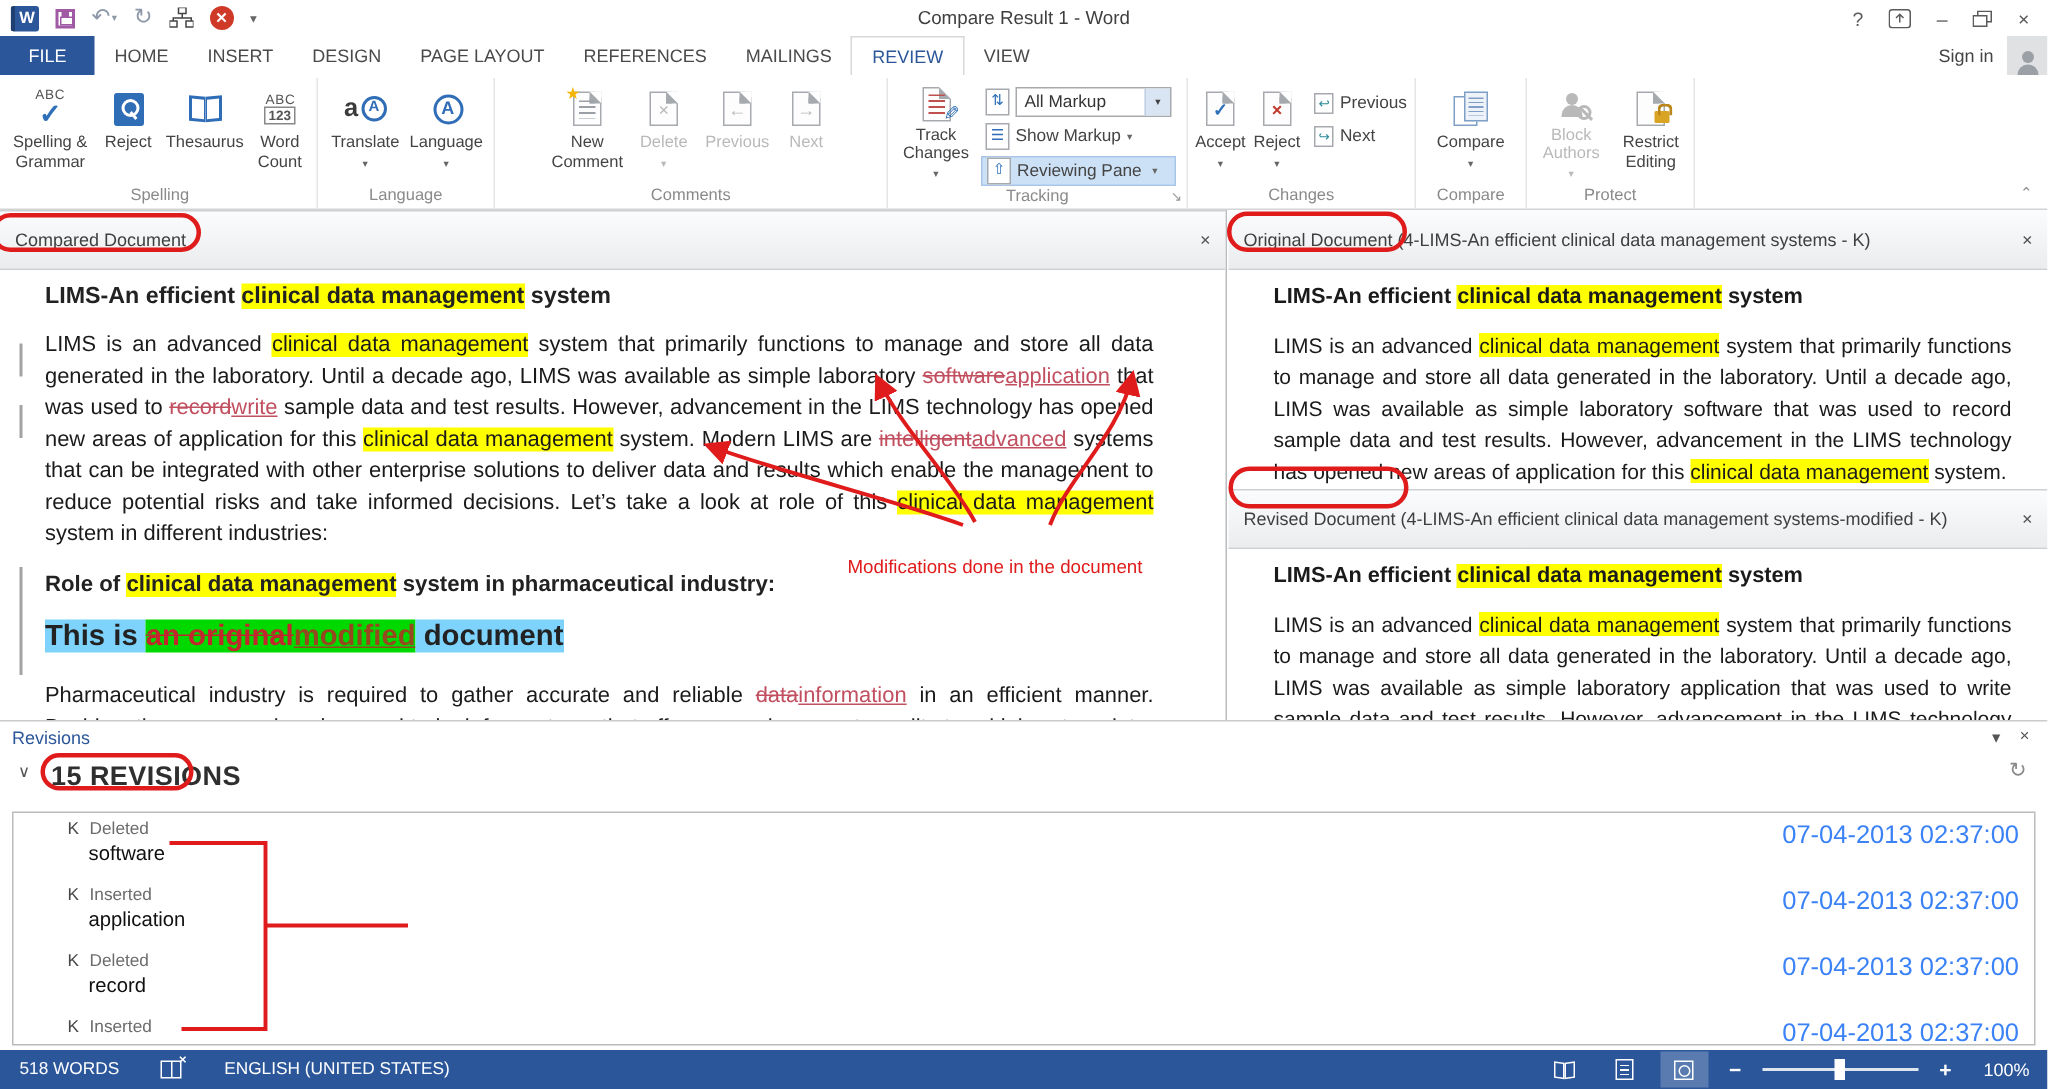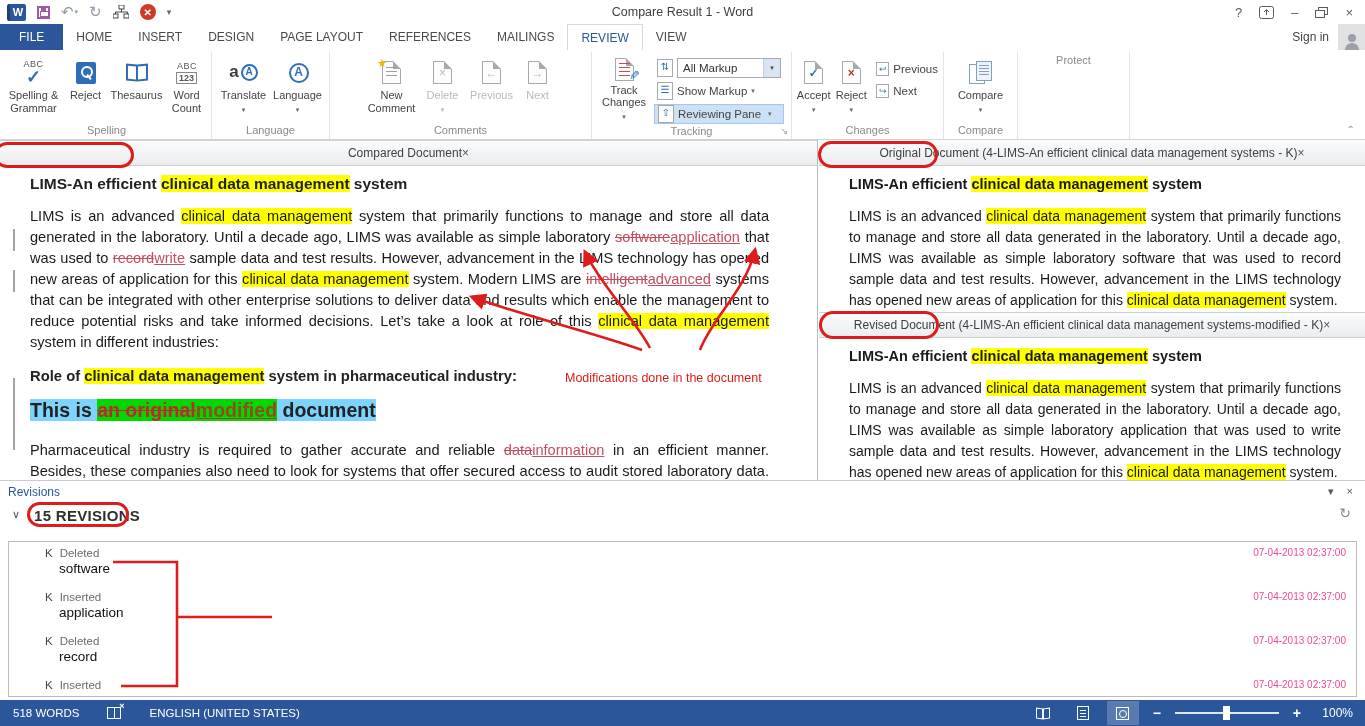--- a/index.html
+++ b/index.html
@@ -84,21 +84,21 @@
   .trkrow{display:flex;align-items:center;gap:4px;font-size:11.5px;color:#444;height:20px;padding:0 3px;white-space:nowrap}
   .trkrow.hlrow{background:#cde1f6;border:1px solid #a9c6e8}
   .dropdown{display:flex;align-items:center;border:1px solid #a7a9ac;background:#fff;width:104px;height:20px;font-size:11.5px;color:#333}
   .dropdown .dval{flex:1;padding-left:5px;white-space:nowrap}
   .dropdown .dcaret{width:17px;height:100%;background:#d9e5f3;display:flex;align-items:center;justify-content:center;font-size:7px;color:#444;border-left:1px solid #c0cfe2}
   .launcher{position:absolute;right:3px;bottom:3px;font-size:9px;color:#9a9a9a}
   .collapse-ribbon{position:absolute;right:10px;bottom:4px;font-size:10px;color:#8a8a8a}
 
   
   .docarea{position:absolute;top:140px;left:0;width:1365px;height:340px;background:#fff}
-  .pane-header{height:26px;background:linear-gradient(#fbfcfd,#eaecee);border-top:1px solid #cdd0d3;border-bottom:1px solid #cdd0d3;display:flex;align-items:center;justify-content:center;padding:0 10px;font-size:12px;color:#3f3f3f}
+  .pane-header{height:40px;background:linear-gradient(#fbfcfd,#eaecee);border-top:1px solid #cdd0d3;border-bottom:1px solid #cdd0d3;display:flex;align-items:center;justify-content:space-between;padding:0 10px;font-size:12px;color:#3f3f3f}
   .pane-x{color:#555;font-size:12px;line-height:12px}
   .left-pane{position:absolute;left:0;top:0;width:818px;height:340px;border-right:1px solid #b9bcbe;overflow:hidden;background:#fff}
   .left-body{position:relative;padding:9px 48px 0 30px;height:313px;overflow:hidden}
   .doc-h1{font-size:15.5px;font-weight:bold}
   .doc-p{font-size:14.6px;line-height:21px;text-align:justify;margin-top:13px;color:#1a1a1a}
   .doc-h2{font-size:14.8px;font-weight:bold;margin-top:15px}
   .doc-big{font-size:19.5px;font-weight:bold;margin-top:13px;line-height:27px}
   .doc-p2{margin-top:16px}
   .seg-hl{background:#ffff00}
   .seg-del{color:#c14f5f;text-decoration:line-through}
@@ -110,28 +110,28 @@
   .right-col{position:absolute;left:819px;top:0;width:546px;height:340px;background:#fff}
   .rp-body{padding:8px 24px 0 30px;font-size:14px;line-height:21px;text-align:justify;overflow:hidden;color:#1a1a1a}
   .rp-h{font-size:14.5px;font-weight:bold;margin-bottom:11px}
   .rp-body .doc-p{margin-top:0;font-size:14px}
 
   
   .revpane{position:absolute;top:480px;left:0;width:1365px;height:220px;background:#fff;border-top:1px solid #c9cbcd}
   .rev-title{position:absolute;left:8px;top:4px;font-size:12px;color:#2b579a}
   .rev-topicons{position:absolute;right:12px;top:4px;display:flex;gap:13px;color:#555;font-size:11px}
   .rev-chevron{position:absolute;left:12px;top:27px;font-size:11px;color:#555}
-  .rev-summary{position:absolute;left:34px;top:26px;font-size:15px;font-weight:bold;color:#2f2f2f;letter-spacing:.3px}
+  .rev-summary{position:absolute;left:34px;top:26px;font-size:18px;font-weight:bold;color:#2f2f2f;letter-spacing:.3px}
   .rev-refresh{position:absolute;right:14px;top:24px;color:#8a8a8a;font-size:14px}
   .revlist{position:absolute;left:8px;right:8px;top:60px;bottom:3px;border:1px solid #b9bbbd;background:#fff;overflow:hidden}
   .reventry{height:44px;padding:5px 12px 0 36px;position:relative}
   .rev-line1{font-size:11.5px;color:#6b6b6b}
   .rev-author{color:#474747;margin-right:7px}
   .rev-word{font-size:13.5px;color:#101010;margin-left:14px;margin-top:2px}
-  .rev-time{position:absolute;right:10px;top:5px;font-size:10px;color:#ec4899}
+  .rev-time{position:absolute;right:10px;top:5px;font-size:17px;color:#3b82f6}
 
   
   .statusbar{position:absolute;bottom:0;left:0;width:1365px;height:26px;background:#2b579a;color:#fff;display:flex;align-items:center;font-size:11.5px}
   .sb-left{display:flex;align-items:center;gap:28px;padding-left:13px}
   .sb-right{margin-left:auto;display:flex;align-items:center;gap:8px;padding-right:12px}
   .spellbook{width:14px;height:12px;border:1px solid #fff;position:relative;background:transparent}
   .spellbook:before{content:"";position:absolute;left:6px;top:0;bottom:0;width:1px;background:#fff}
   .spellbook:after{content:"×";position:absolute;right:-4px;top:-7px;font-size:9px;font-weight:bold;color:#fff}
   .vbtn{width:32px;height:24px;display:flex;align-items:center;justify-content:center}
   .vbtn.active{background:rgba(255,255,255,.22)}
@@ -408,20 +408,39 @@
               </span>
             </span>
           <span class="blabel">Compare</span>
           <span class="caret">▾</span>
         </div>
       </div>
       <div class="rglabel">Compare</div>
     </div>
 
     <div class="rgroup" style="width:112px">
+      <div class="rbtns">
+        <div class="bigbtn disabled" style="width:54px">
+          <span class="ric">
+              <span class="person">
+                <span class="noslash"></span>
+              </span>
+            </span>
+          <span class="blabel">Block Authors</span>
+          <span class="caret" style="color:#b9b9b9">▾</span>
+        </div>
+        <div class="bigbtn" style="width:52px">
+          <span class="ric">
+              <span class="pageic">
+                <span class="lockic"></span>
+              </span>
+            </span>
+          <span class="blabel">Restrict Editing</span>
+        </div>
+      </div>
       <div class="rglabel">Protect</div>
     </div>
 
     <span class="collapse-ribbon">⌃</span>
   </div>
 
   <div class="docarea">
 
     <div class="left-pane">
       <div class="pane-header">

